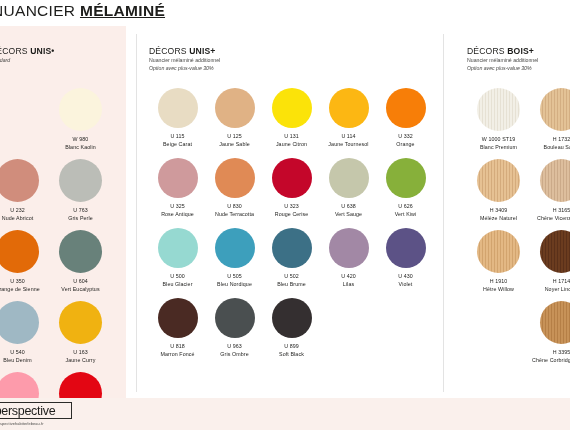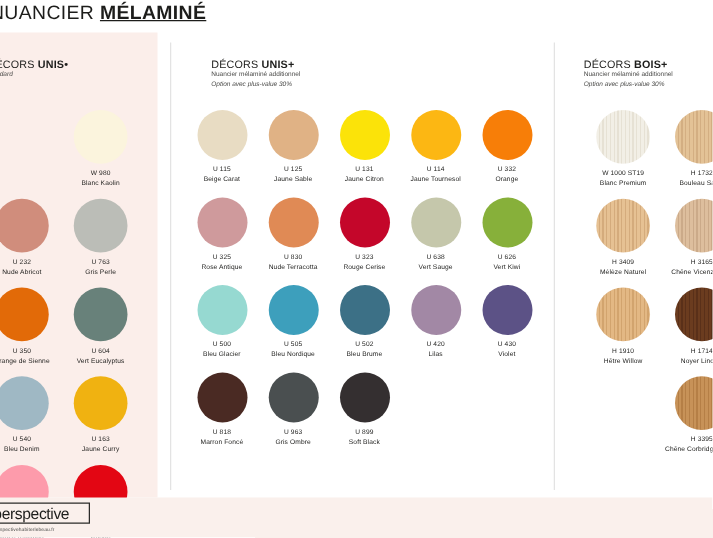--- a/index.html
+++ b/index.html
@@ -66,21 +66,21 @@
   .sec-sub {
     font-size: 5.2px;
     color: #4a4a48;
     line-height: 1.6;
     white-space: nowrap;
     font-style: italic;
   }
   .sec-sub.reg { font-style: normal; }
 
   .head-left  { left: -10px; top: 20px; }
-  .head-mid   { left: 13px;  top: 20px; margin-left: 20px; }
+  .head-mid   { left: 13px;  top: 20px; }
   .head-right { left: 24px;  top: 20px; }
 
   
   .grid { position: absolute; display: grid; }
   .grid-left {
     left: -14px; top: 62px;
     grid-template-columns: repeat(2, 63px);
     grid-auto-rows: 71px;
   }
   .grid-mid {

